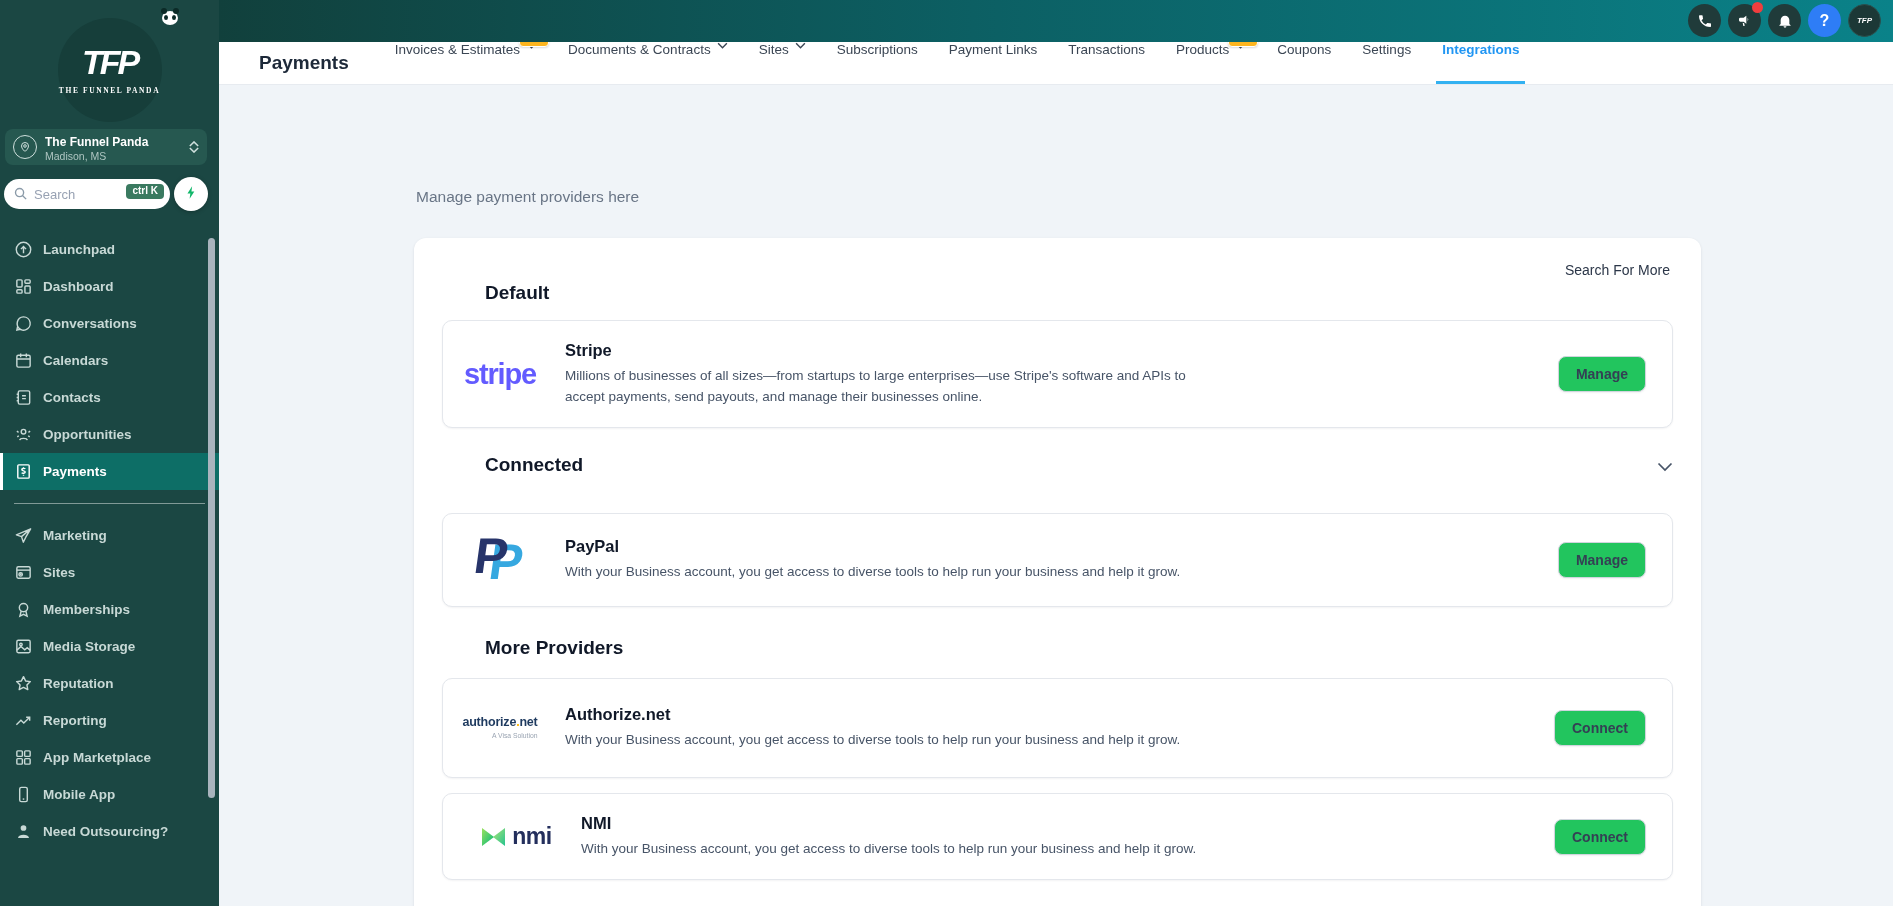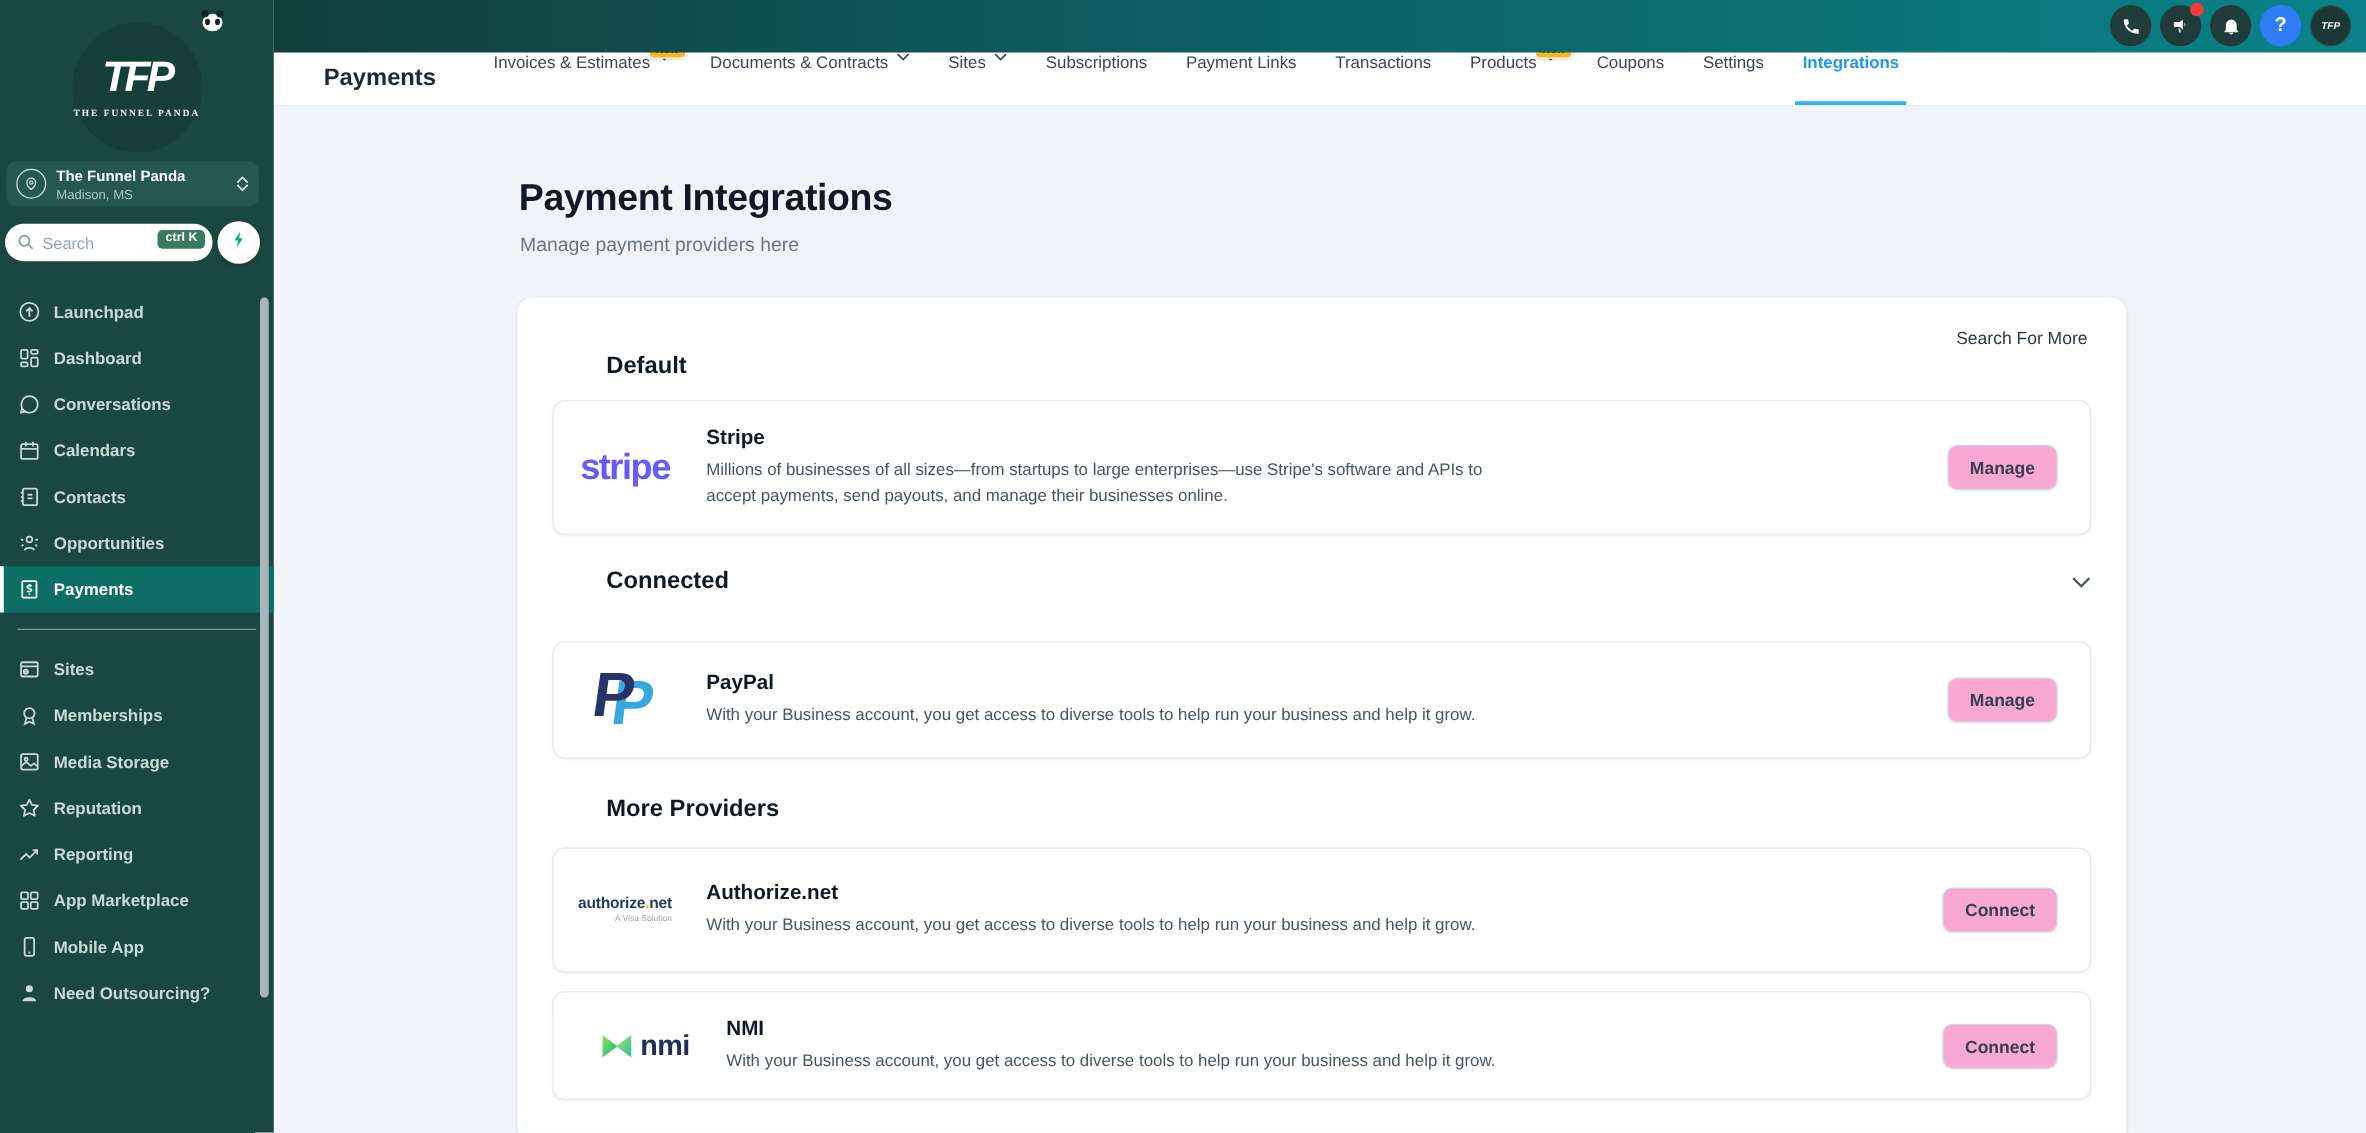--- a/index.html
+++ b/index.html
@@ -70,21 +70,21 @@
   .search-more { position:absolute; top:24px; right:31px; font-size:14px; font-weight:500; color:#2b3648; cursor:pointer; }
   .section-title { position:absolute; left:27px; font-size:19px; font-weight:600; color:#101828;margin-left:44px; }
   .section-chevron { position:absolute; right:28px; cursor:pointer; color:#475467; }
 
   .prow { position:absolute; left:28px; right:28px; border:1px solid #e4e7ec; border-radius:10px; background:#fff; box-shadow:0 1px 2px rgba(16,24,40,.05); display:flex; align-items:center; padding:0 26px 0 18px; gap:26px; }
   .prow-logo { width:78px; flex:none; display:flex; align-items:center; justify-content:center; }
   .prow-body { flex:1; min-width:0; }
   .prow-name { font-size:16.5px; font-weight:600; color:#101828; margin-bottom:6px; }
   .prow-desc { font-size:13.5px; color:#475467; line-height:1.5; }
   .prow-action { flex:none; }
-  .btn { background:#f9a8d4; border:1px solid #d0d5dd; border-radius:8px; padding:9px 17px; font-size:14px; font-weight:600; color:#344054; cursor:pointer; box-shadow:0 1px 2px rgba(16,24,40,.06); font-family:"Liberation Sans",sans-serif; }
+  .btn { background:#22c55e; border:1px solid #d0d5dd; border-radius:8px; padding:9px 17px; font-size:14px; font-weight:600; color:#344054; cursor:pointer; box-shadow:0 1px 2px rgba(16,24,40,.06); font-family:"Liberation Sans",sans-serif; }
 
   .stripe-wordmark { font-size:29px; font-weight:800; color:#635bff; letter-spacing:-1.2px; }
   .pp-logo { position:relative; width:52px; height:58px; transform:skewX(-8deg); font-weight:900; font-size:50px; line-height:1; }
   .pp-logo .pp-back { position:absolute; left:16px; top:6px; color:#36a8e0; }
   .pp-logo .pp-front { position:absolute; left:0; top:0; color:#27346a; }
   .auth-logo { text-align:right; line-height:1.1; }
   .auth-line1 { font-size:12.5px; font-weight:800; color:#1e3a5f; letter-spacing:-.2px; white-space:nowrap; }
   .auth-dot { color:#ffb600; }
   .auth-line2 { font-size:6.8px; color:#9aa4b2; margin-top:2px; }
   .nmi-logo { display:flex; align-items:center; gap:5px; }
@@ -178,21 +178,20 @@
     <div class="nav-item">
         <span>Settings</span>
       </div>
     <div class="nav-item active">
         <span>Integrations</span>
       </div>
   </div>
 </div>
 
 <div class="content">
-  <div class="page-title">Payment Integrations</div>
   <div class="page-subtitle">Manage payment providers here</div>
 
   <div class="main-card">
     <div class="search-more">Search For More</div>
 
     <div class="section-title" style="top:44px;">Default</div>
     <div class="prow" style="top:82px; height:108px;">
       <div class="prow-logo">
         <span class="stripe-wordmark">stripe</span>
       </div>
@@ -386,20 +385,28 @@
             <path d="M10 5.5v1M10 13.5v1M11.8 7.4c-.5-1-3.6-.9-3.6.6 0 1.8 3.6.8 3.6 2.6 0 1.5-3.1 1.6-3.6.6"></path>
           </svg>
         </span>
       <span>Payments</span>
     </div>
     <div class="menu-divider">
         <i></i>
       </div>
     <div class="menu-item">
       <span class="mi-icon">
+          <svg width="19" height="19" viewBox="0 0 20 20" fill="none" stroke="currentColor" stroke-width="1.5" stroke-linejoin="round">
+            <path d="M17.5 3L2.5 9.3l5.4 1.9L9.8 17l2.6-5.2L17.5 3zM7.9 11.2L17.5 3"></path>
+          </svg>
+        </span>
+      <span>Marketing</span>
+    </div>
+    <div class="menu-item">
+      <span class="mi-icon">
           <svg width="19" height="19" viewBox="0 0 20 20" fill="none" stroke="currentColor" stroke-width="1.5">
             <rect x="3" y="4" width="14" height="12" rx="1.5"></rect>
             <path d="M3 7.5h14"></path>
             <circle cx="7" cy="12" r="1.8"></circle>
             <path d="M7 10.9v2.2M5.9 12h2.2" stroke-width="1"></path>
           </svg>
         </span>
       <span>Sites</span>
     </div>
     <div class="menu-item">

